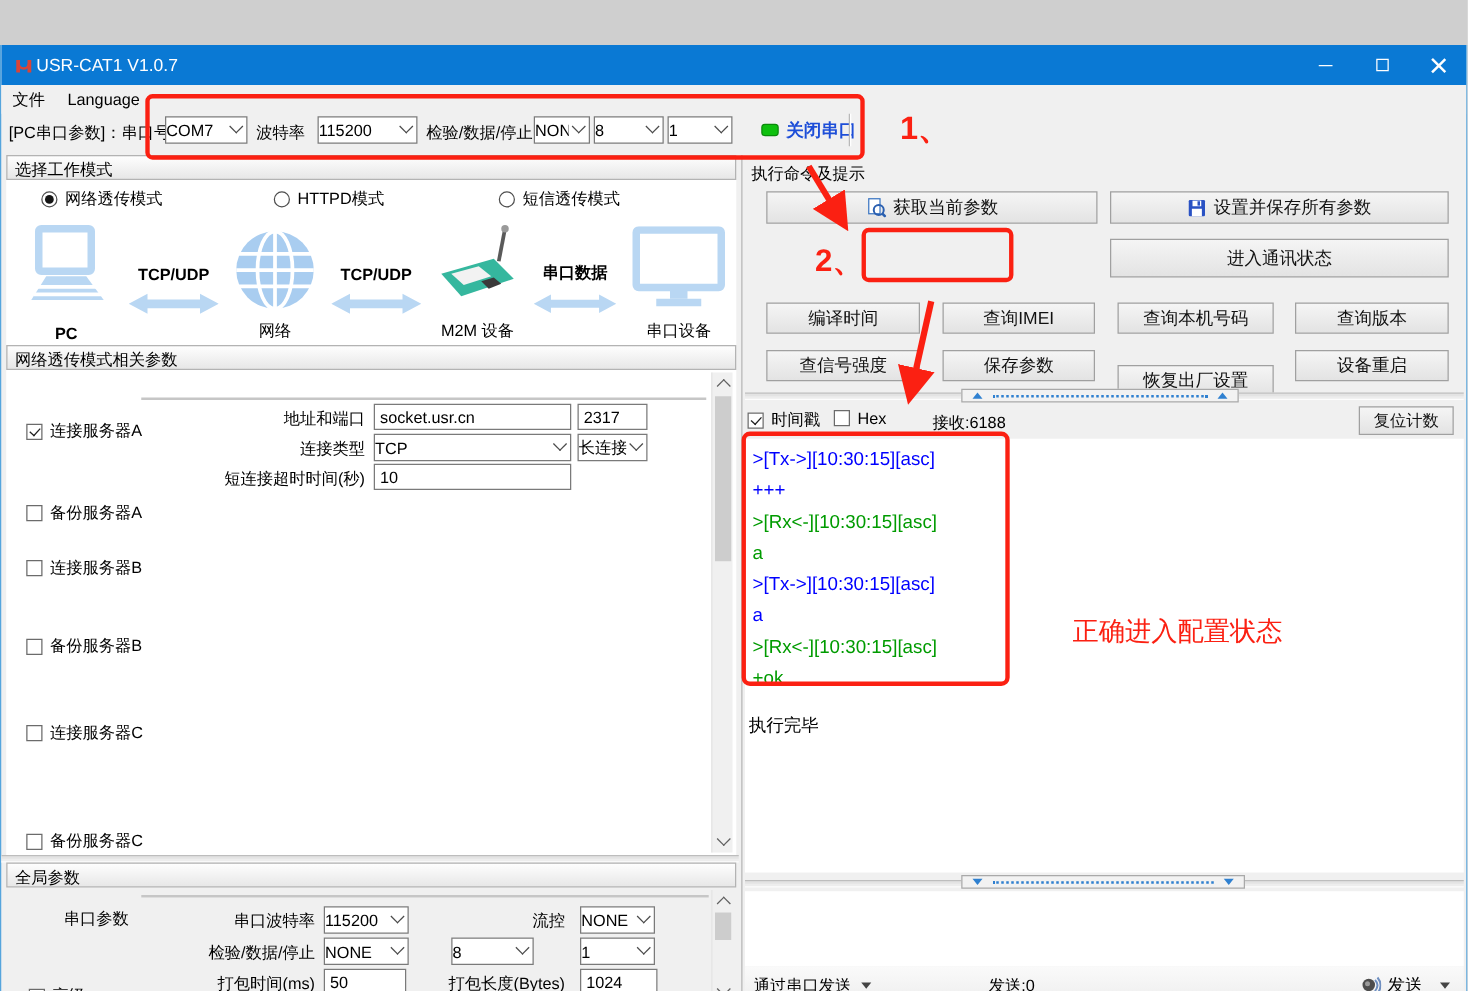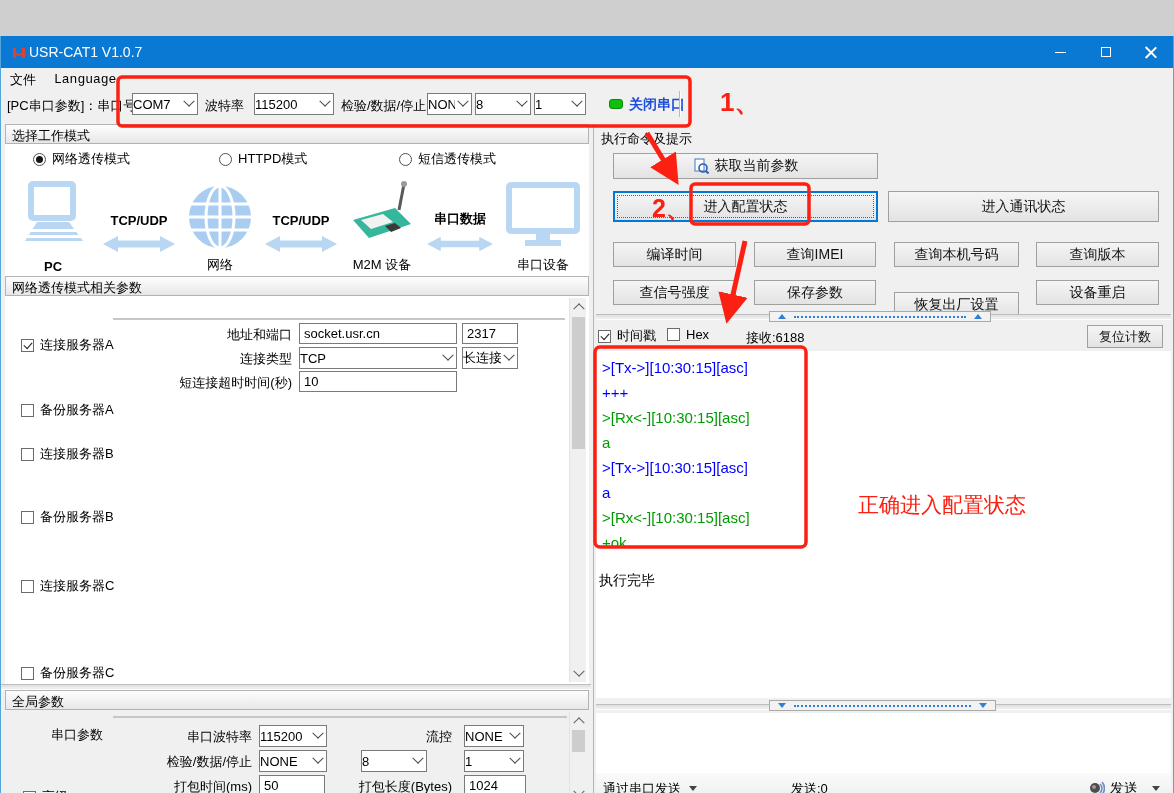--- a/index.html
+++ b/index.html
@@ -12,21 +12,21 @@
   .titlebar { position:absolute; left:0; top:0; width:100%; height:32px; background:#0a79d4; display:flex; align-items:center; }
   .title-text { color:#fff; font-size:14px; margin-left:8px; }
   .win-btn { width:45px; height:32px; display:flex; align-items:center; justify-content:center; }
   .win-btns { position:absolute; right:0; top:0; display:flex; }
   .glyph-min { width:11px; height:1px; background:#fff; }
   .glyph-max { width:10px; height:10px; border:1px solid #fff; }
   .glyph-close { position:relative; width:12px; height:12px; }
   .glyph-close::before,.glyph-close::after { content:""; position:absolute; left:5px; top:-1px; width:1.6px; height:15px; background:#fff; }
   .glyph-close::before { transform:rotate(45deg);} .glyph-close::after { transform:rotate(-45deg);}
   
-  .menubar { position:absolute; left:0; top:32px; width:100%; height:23px; background:#f0f0f0; display:flex; align-items:center; font-size:13px;font-family:Liberation Mono, monospace; }
+  .menubar { position:absolute; left:0; top:32px; width:100%; height:23px; background:#f0f0f0; display:flex; align-items:center; font-size:13px; }
   .menu-item { padding:2px 9px; }
   
   .lbl { font-size:13px; color:#000; white-space:nowrap; }
   .combo { background:#fff; border:1px solid #7a7a7a; height:22px; display:flex; align-items:center; font-size:13px; }
   .combo .val { flex:1; overflow:hidden; white-space:nowrap; }
   .chev { width:16px; height:100%; display:flex; align-items:center; justify-content:center; flex:none; }
   .chev::after { content:""; width:7px; height:7px; border-right:1.6px solid #4b4b4b; border-bottom:1.6px solid #4b4b4b; transform:rotate(45deg) translate(-2px,-2px); }
   .input { background:#fff; border:1px solid #7a7a7a; height:21px; font-size:13px; padding:0 4px; display:flex; align-items:center; white-space:nowrap; overflow:hidden; }
   .led { width:14px; height:10px; border-radius:3px; background:#0ec00e; border:1px solid #0a8a0a; }
   .link-btn { color:#1d4ed8; font-weight:bold; font-size:14px; white-space:nowrap; }
@@ -295,22 +295,28 @@
   <span class="abs lbl" style="left:600px;top:94px">执行命令及提示</span>
 
   <div class="abs btn" style="left:612px;top:117px;width:265px;height:26px">
     <svg width="16" height="16" viewBox="0 0 16 16">
       <rect x="2" y="1" width="9" height="12" fill="#fff" stroke="#3c76c2"></rect>
       <circle cx="10" cy="10" r="4" fill="none" stroke="#2a5fb0" stroke-width="1.6"></circle>
       <line x1="13" y1="13" x2="15.5" y2="15.5" stroke="#2a5fb0" stroke-width="2"></line>
     </svg>
     <span>获取当前参数</span>
   </div>
-  <div class="abs btn focused" style="left:612px;top:155px;width:265px;height:31px">
-    <span>进入配置状态</span>
+  <div class="abs btn" style="left:887px;top:117px;width:271px;height:26px">
+    <svg width="15" height="15" viewBox="0 0 15 15">
+      <rect x="1" y="1" width="13" height="13" rx="1" fill="#2a52c4"></rect>
+      <rect x="4" y="1.5" width="7" height="4.5" fill="#fff"></rect>
+      <rect x="8" y="2" width="2" height="3.5" fill="#2a52c4"></rect>
+      <rect x="3.5" y="8" width="8" height="6" fill="#fff"></rect>
+    </svg>
+    <span>设置并保存所有参数</span>
   </div>
   <div class="abs btn" style="left:887px;top:155px;width:271px;height:31px">
     <span>进入通讯状态</span>
   </div>
 
   <div class="abs btn" style="left:612px;top:206px;width:123px;height:25px">
       <span>编译时间</span>
     </div>
   <div class="abs btn" style="left:753px;top:206px;width:122px;height:25px">
       <span>查询IMEI</span>

